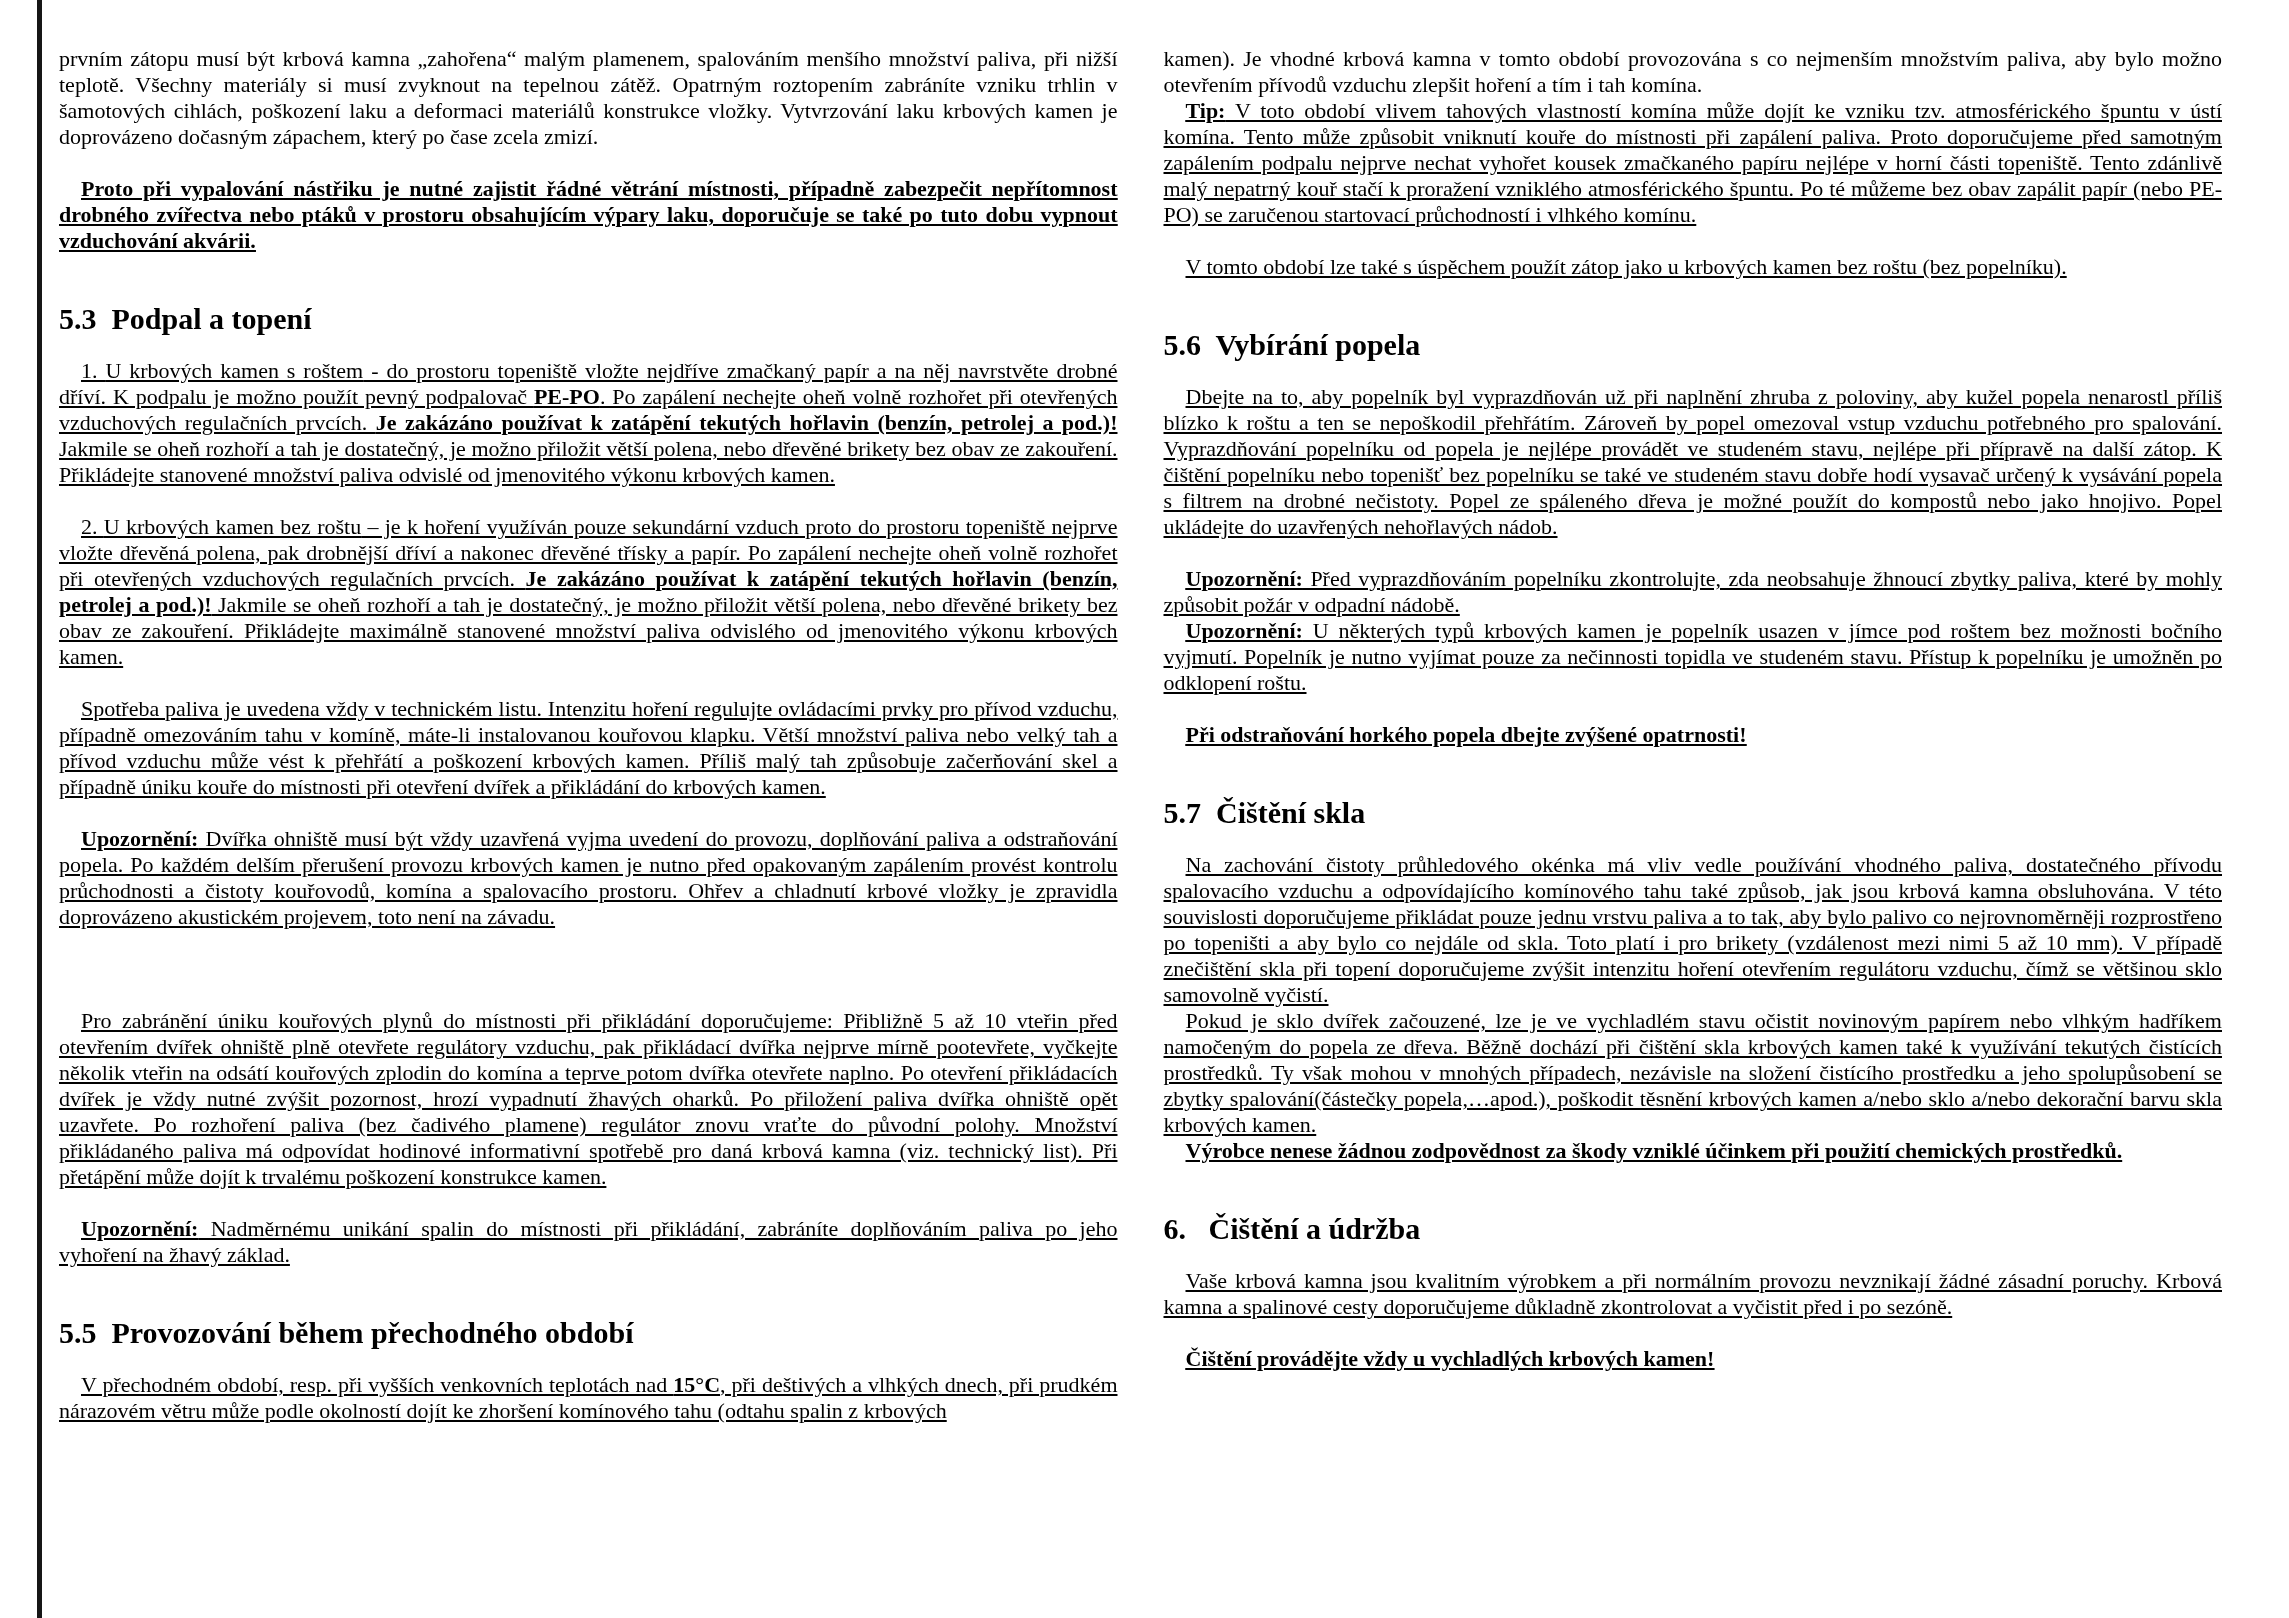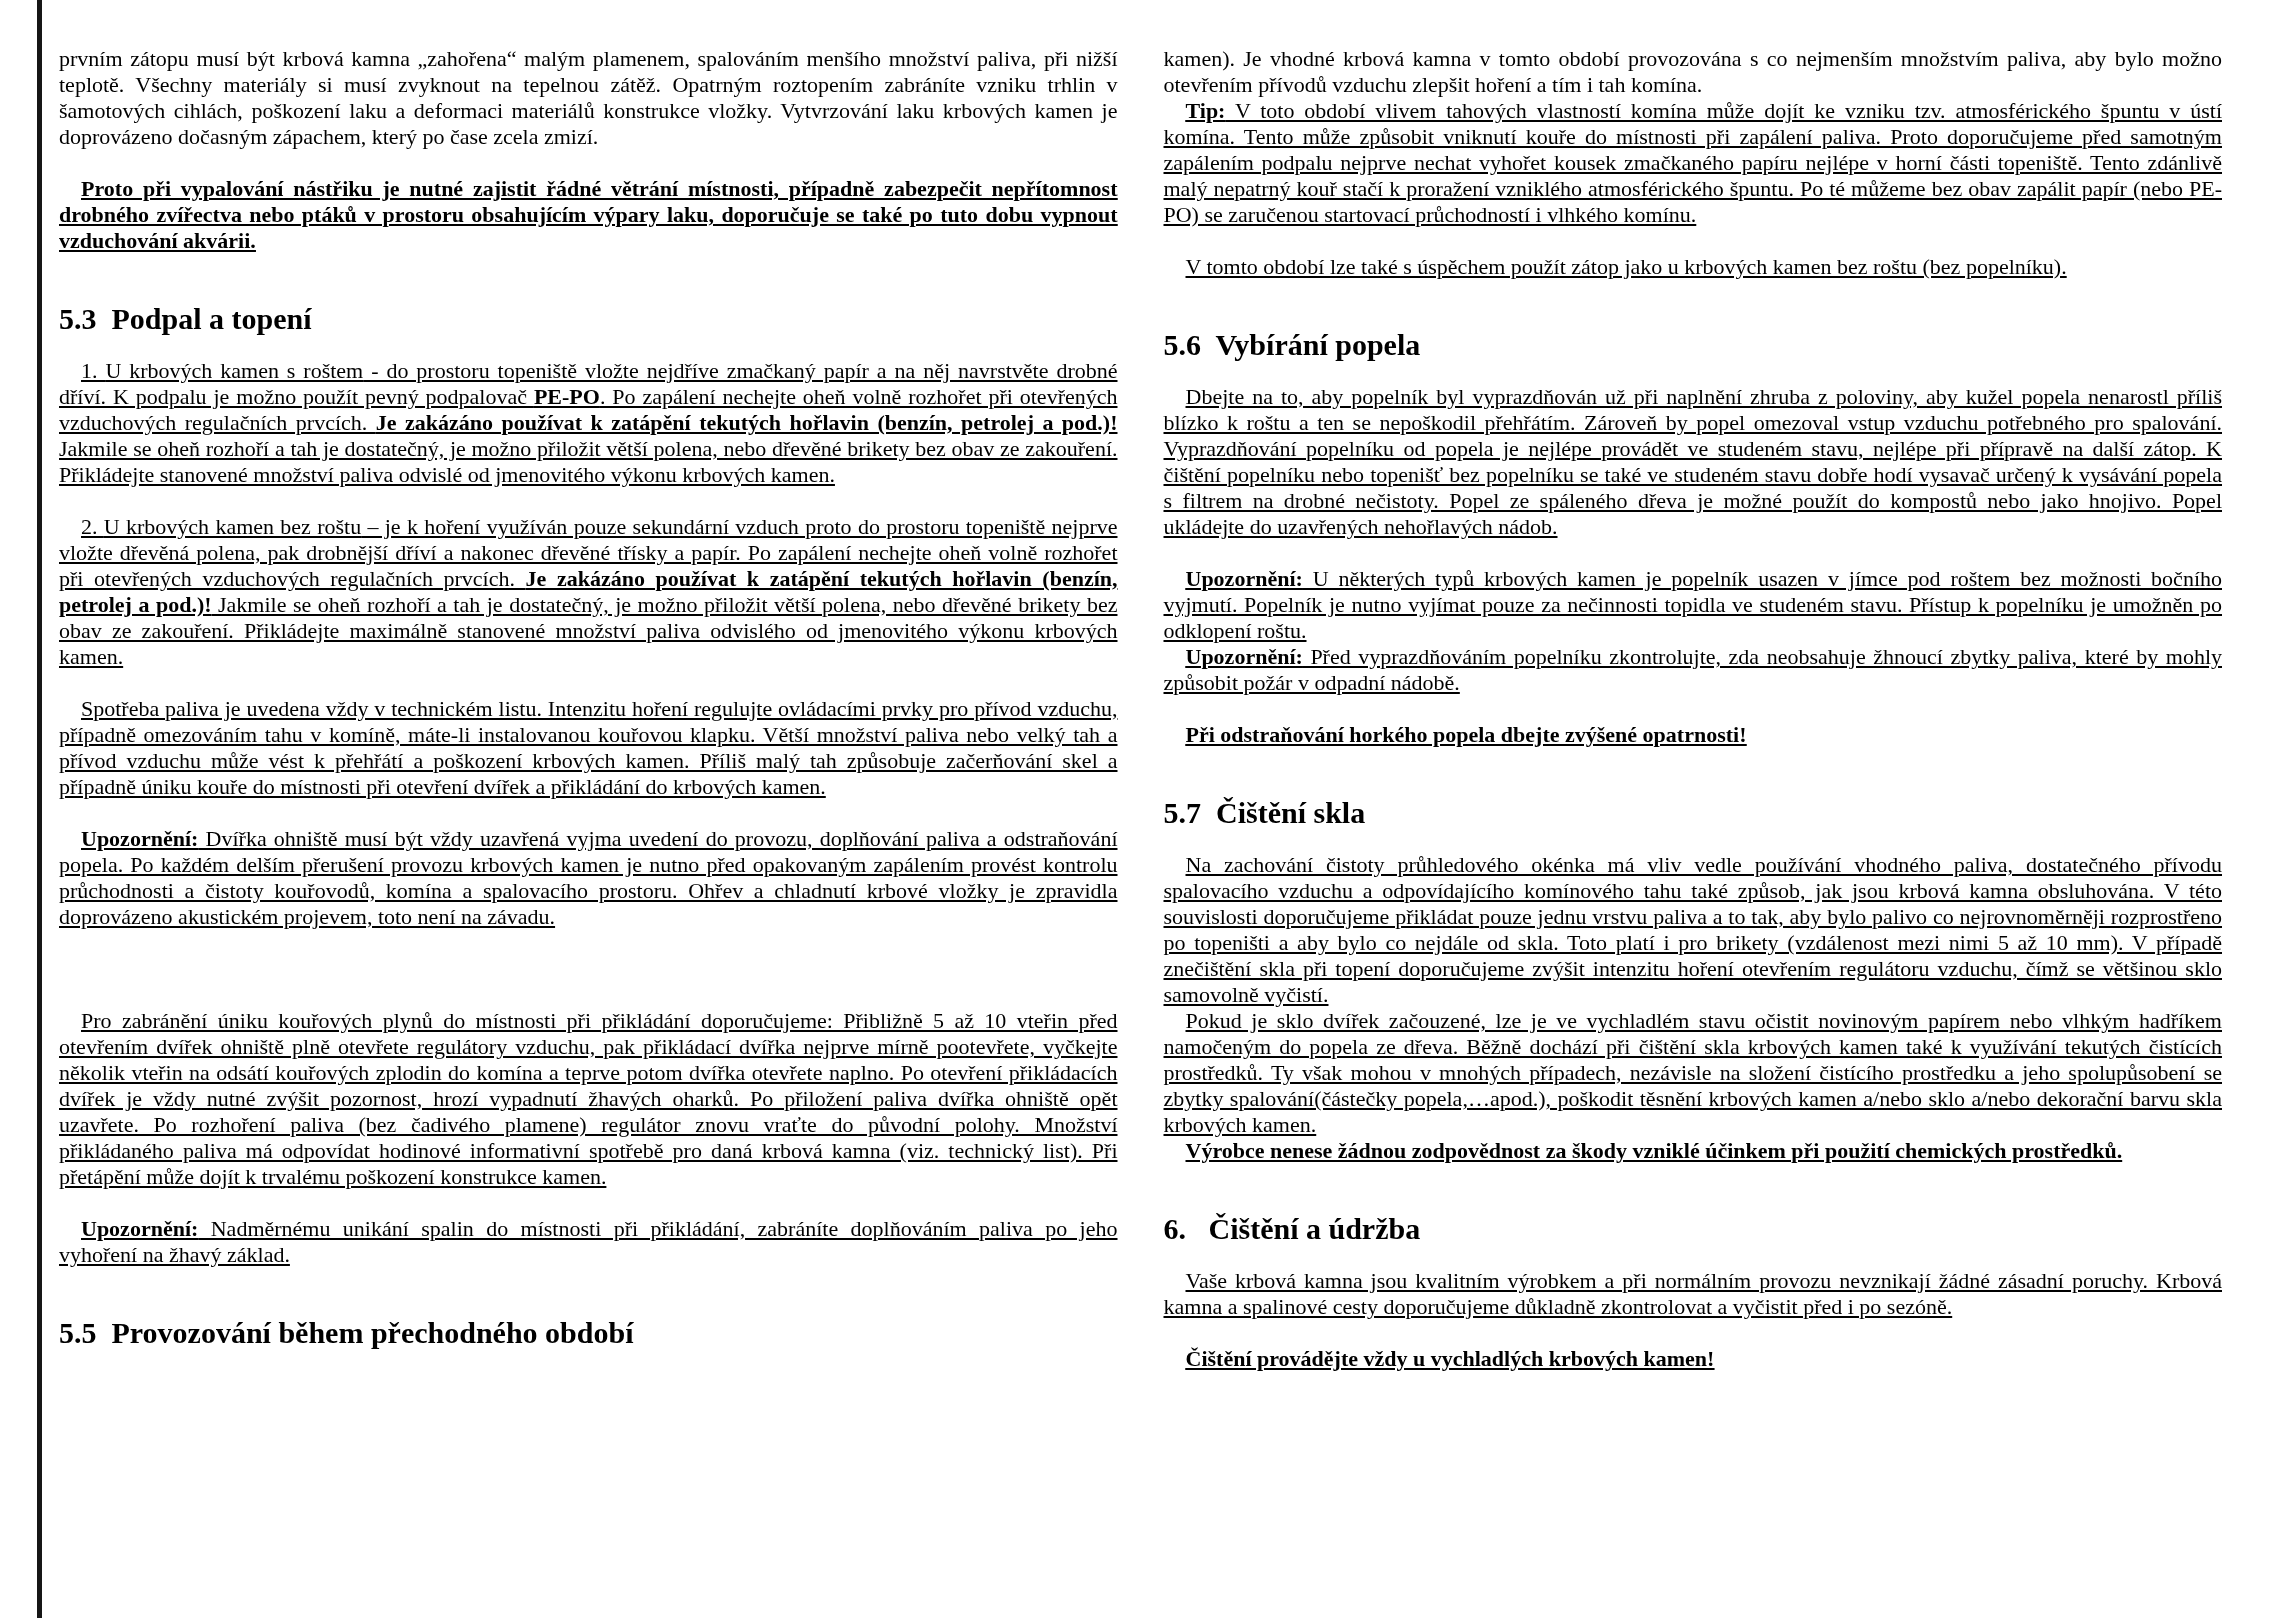--- a/index.html
+++ b/index.html
@@ -48,34 +48,35 @@
       <div class="block blank"></div>
       <div class="block blank"></div>
       <div class="block blank"></div>
       <div class="block paragraph indent"><span class="">Pro zabránění úniku kouřových plynů do místnosti při přikládání doporučujeme: Přibližně 5 až 10 vteřin před otevřením dvířek ohniště plně otevřete regulátory vzduchu, pak přikládací dvířka nejprve mírně pootevřete, vyčkejte několik vteřin na odsátí kouřových zplodin do komína a teprve potom dvířka otevřete naplno. Po otevření přikládacích dvířek je vždy nutné zvýšit pozornost, hrozí vypadnutí žhavých oharků. Po přiložení paliva dvířka ohniště opět uzavřete. Po rozhoření paliva (bez čadivého plamene) regulátor znovu vraťte do původní polohy. Množství přikládaného paliva má odpovídat hodinové informativní spotřebě pro daná krbová kamna (viz. technický list). Při přetápění může dojít k trvalému poškození konstrukce kamen.</span></div>
       <div class="block blank"></div>
       <div class="block paragraph indent"><span class="b u">Upozornění:</span><span class=""> Nadměrnému unikání spalin do místnosti při přikládání, zabráníte doplňováním paliva po jeho vyhoření na žhavý základ.</span></div>
       <div class="block blank"></div>
       <div class="block blank"></div>
       <div class="block heading"><span class="b ">5.5  Provozování během přechodného období</span></div>
       <div class="block blank"></div>
+      <div class="block paragraph indent"><span class="">V přechodném období, resp. při vyšších venkovních teplotách nad </span><span class="b ">15°C</span><span class="">, při deštivých a vlhkých dnech, při prudkém nárazovém větru může podle okolností dojít ke zhoršení komínového tahu (odtahu spalin z krbových</span></div>
     </div>
   <div class="column">
       <div class="block paragraph"><span class="">kamen). Je vhodné krbová kamna v tomto období provozována s co nejmenším množstvím paliva, aby bylo možno otevřením přívodů vzduchu zlepšit hoření a tím i tah komína.</span></div>
       <div class="block paragraph indent"><span class="b u">Tip:</span><span class=""> V toto období vlivem tahových vlastností komína může dojít ke vzniku tzv. atmosférického špuntu v ústí komína. Tento může způsobit vniknutí kouře do místnosti při zapálení paliva. Proto doporučujeme před samotným zapálením podpalu nejprve nechat vyhořet kousek zmačkaného papíru nejlépe v horní části topeniště. Tento zdánlivě malý nepatrný kouř stačí k proražení vzniklého atmosférického špuntu. Po té můžeme bez obav zapálit papír (nebo PE-PO) se zaručenou startovací průchodností i vlhkého komínu.</span></div>
       <div class="block blank"></div>
       <div class="block paragraph indent"><span class="">V tomto období lze také s úspěchem použít zátop jako u krbových kamen bez roštu (bez popelníku).</span></div>
       <div class="block blank"></div>
       <div class="block blank"></div>
       <div class="block heading"><span class="b ">5.6  Vybírání popela</span></div>
       <div class="block blank"></div>
       <div class="block paragraph indent"><span class="">Dbejte na to, aby popelník byl vyprazdňován už při naplnění zhruba z poloviny, aby kužel popela nenarostl příliš blízko k roštu a ten se nepoškodil přehřátím. Zároveň by popel omezoval vstup vzduchu potřebného pro spalování. Vyprazdňování popelníku od popela je nejlépe provádět ve studeném stavu, nejlépe při přípravě na další zátop. K čištění popelníku nebo topenišť bez popelníku se také ve studeném stavu dobře hodí vysavač určený k vysávání popela s filtrem na drobné nečistoty. Popel ze spáleného dřeva je možné použít do kompostů nebo jako hnojivo. Popel ukládejte do uzavřených nehořlavých nádob.</span></div>
       <div class="block blank"></div>
+      <div class="block paragraph indent"><span class="b u">Upozornění:</span><span class=""> Před vyprazdňováním popelníku zkontrolujte, zda neobsahuje žhnoucí zbytky paliva, které by mohly způsobit požár v odpadní nádobě.</span></div>
       <div class="block paragraph indent"><span class="b u">Upozornění:</span><span class=""> U některých typů krbových kamen je popelník usazen v jímce pod roštem bez možnosti bočního vyjmutí. Popelník je nutno vyjímat pouze za nečinnosti topidla ve studeném stavu. Přístup k popelníku je umožněn po odklopení roštu.</span></div>
-      <div class="block paragraph indent"><span class="b u">Upozornění:</span><span class=""> Před vyprazdňováním popelníku zkontrolujte, zda neobsahuje žhnoucí zbytky paliva, které by mohly způsobit požár v odpadní nádobě.</span></div>
       <div class="block blank"></div>
       <div class="block paragraph indent"><span class="b u">Při odstraňování horkého popela dbejte zvýšené opatrnosti!</span></div>
       <div class="block blank"></div>
       <div class="block blank"></div>
       <div class="block heading"><span class="b ">5.7  Čištění skla</span></div>
       <div class="block blank"></div>
       <div class="block paragraph indent"><span class="">Na zachování čistoty průhledového okénka má vliv vedle používání vhodného paliva, dostatečného přívodu spalovacího vzduchu a odpovídajícího komínového tahu také způsob, jak jsou krbová kamna obsluhována. V této souvislosti doporučujeme přikládat pouze jednu vrstvu paliva a to tak, aby bylo palivo co nejrovnoměrněji rozprostřeno po topeništi a aby bylo co nejdále od skla. Toto platí i pro brikety (vzdálenost mezi nimi 5 až 10 mm). V případě znečištění skla při topení doporučujeme zvýšit intenzitu hoření otevřením regulátoru vzduchu, čímž se většinou sklo samovolně vyčistí.</span></div>
       <div class="block paragraph indent"><span class="">Pokud je sklo dvířek začouzené, lze je ve vychladlém stavu očistit novinovým papírem nebo vlhkým hadříkem namočeným do popela ze dřeva. Běžně dochází při čištění skla krbových kamen také k využívání tekutých čistících prostředků. Ty však mohou v mnohých případech, nezávisle na složení čistícího prostředku a jeho spolupůsobení se zbytky spalování(částečky popela,…apod.), poškodit těsnění krbových kamen a/nebo sklo a/nebo dekorační barvu skla krbových kamen.</span></div>
       <div class="block paragraph indent"><span class="b ">Výrobce nenese žádnou zodpovědnost za škody vzniklé účinkem při použití chemických prostředků.</span></div>
       <div class="block blank"></div>

